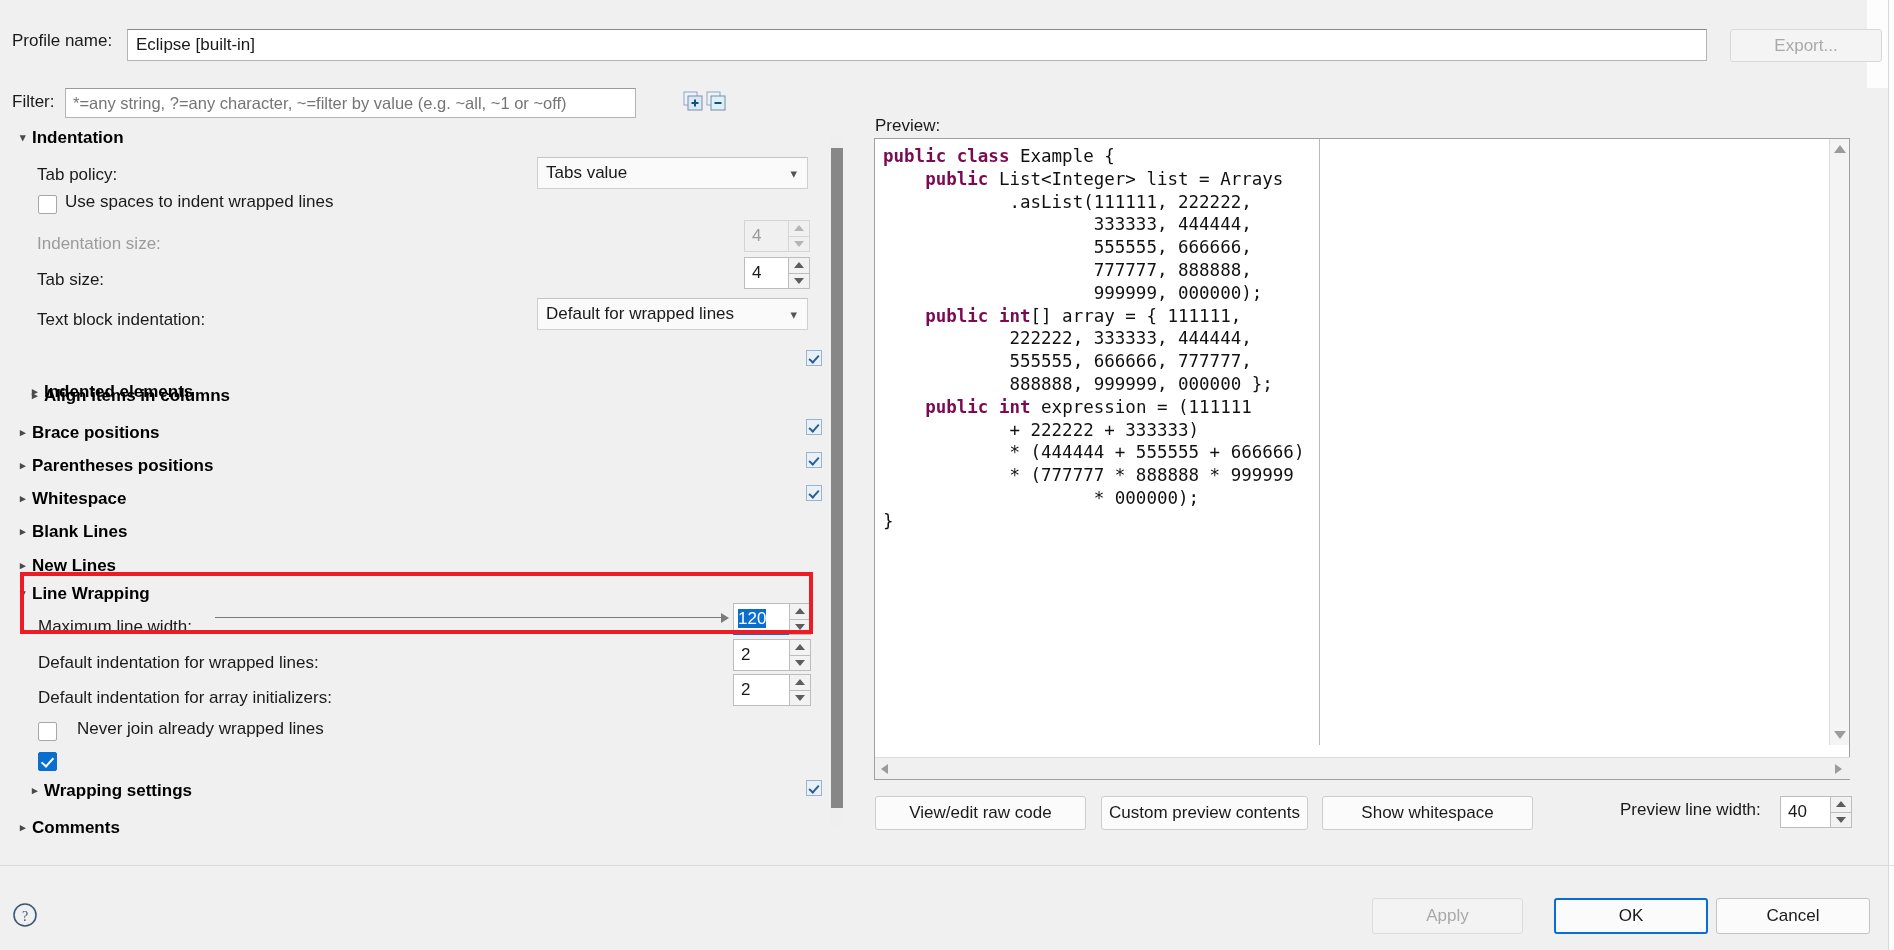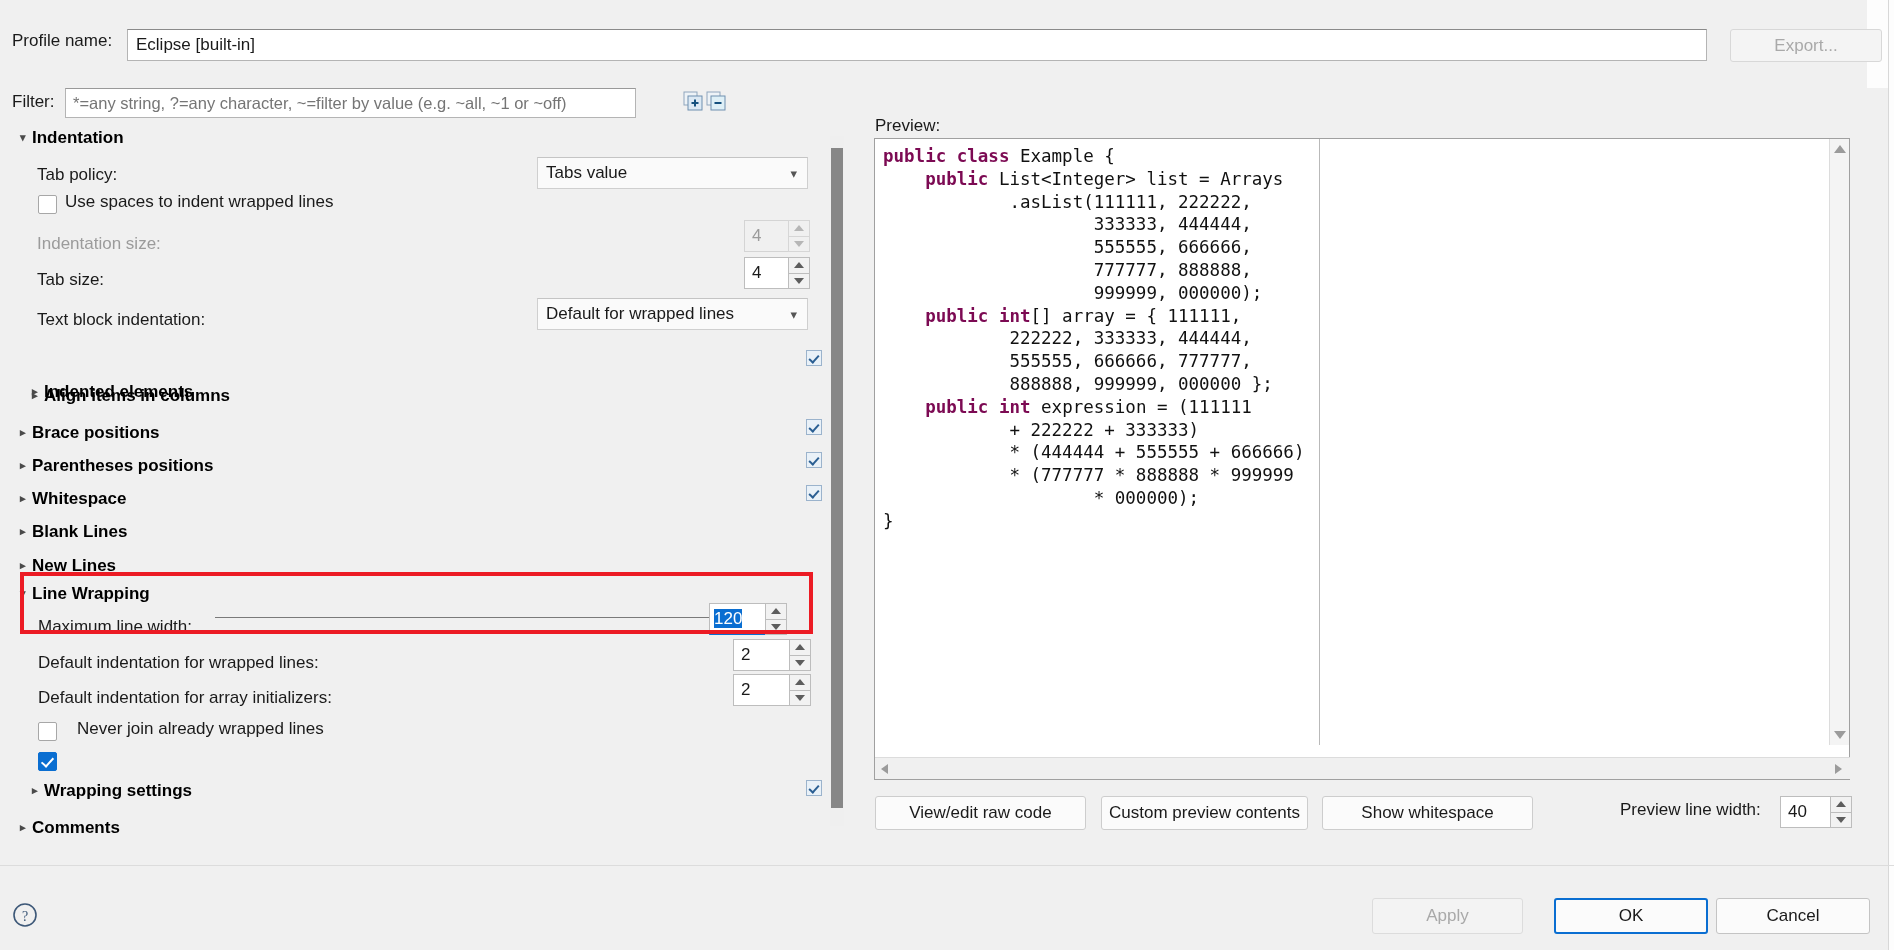--- a/index.html
+++ b/index.html
@@ -254,21 +254,21 @@
       <span class="arrow-r">▸</span><span>New Lines</span>
     </div>
 
     <div class="row grp-hdr" style="left:20px; top:466px;">
       <span class="arrow-d">▾</span><span>Line Wrapping</span>
     </div>
 
     <div class="row" style="left:38px; top:499px;">Maximum line width:</div>
     <div class="dashline" style="left:215px; top:499px; width:506px;"></div>
     <div class="dash-arrow" style="left:721px; top:495px;"></div>
-    <div class="spin" style="left:709px; top:485px; width:78px;justify-content:flex-end;">
+    <div class="spin" style="left:733px; top:485px; width:78px;justify-content:flex-end;">
       <div class="fld" style="border-bottom:2px solid #0a6ed1; padding-left:4px;"><span class="sel">120</span></div>
       <div class="btns">
         <div class="bt">
             <i class="tri-u"></i>
           </div>
         <div class="bb">
             <i class="tri-d"></i>
           </div>
       </div>
     </div>

